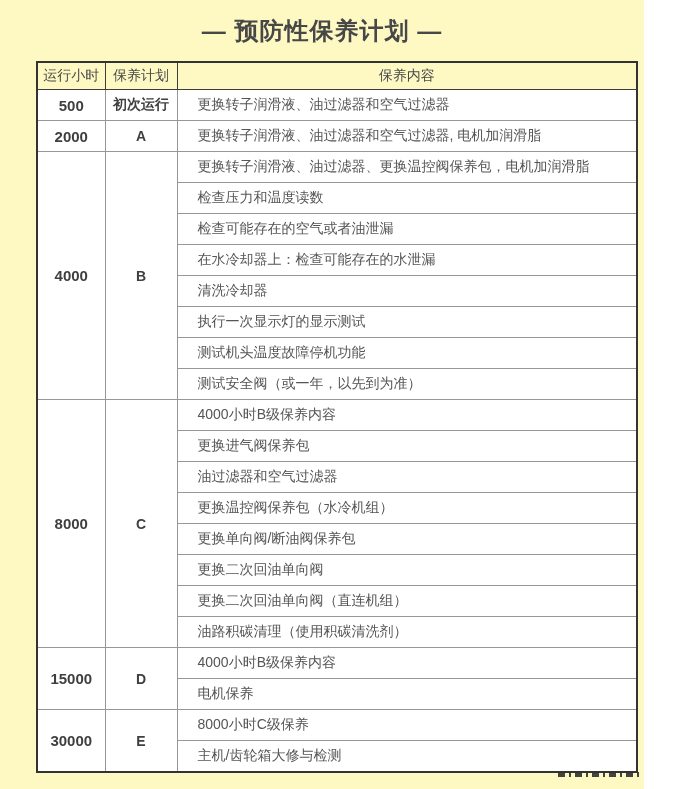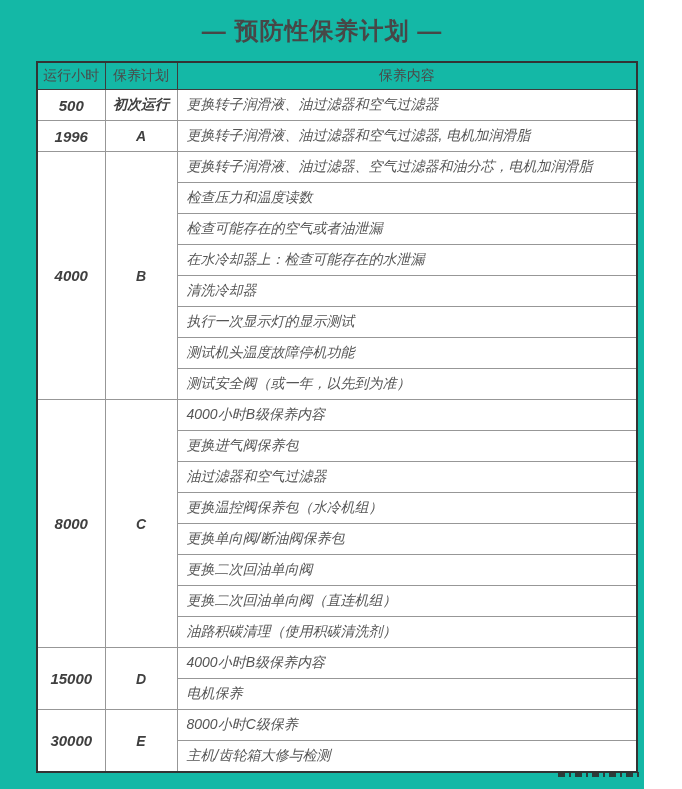--- a/index.html
+++ b/index.html
@@ -5,21 +5,21 @@
   html, body {
     margin: 0;
     padding: 0;
     background: #ffffff;
     font-family: "Liberation Sans", "DejaVu Sans", sans-serif;
   }
   .page {
     position: relative;
     width: 644px;
     height: 789px;
-    background: #14b8a6;
+    background: #fef9c3;
     overflow: hidden;
   }
   .title {
     margin: 0;
     padding-top: 15px;
     text-align: center;
     font-size: 24px;
     font-weight: bold;
     color: #474747;
     letter-spacing: 1px;
@@ -46,37 +46,36 @@
     text-align: center;
     padding: 0;
   }
   td {
     border: 1px solid #979797;
     height: 30px;
     font-size: 14px;
     color: #555555;
     padding: 0;
     background: #ffffff;
-    font-style: italic;
   }
   td.hours {
     text-align: center;
     font-weight: bold;
     font-size: 15px;
     color: #3f3f3f;
   }
   td.plan {
     text-align: center;
     font-weight: bold;
     font-size: 14px;
     color: #3f3f3f;
   }
   td.content {
     text-align: left;
-    padding-left: 9px;
+    padding-left: 20px;
   }
   .watermark-strip {
     position: absolute;
     left: 558px;
     top: 772px;
     width: 82px;
     height: 5px;
     background: repeating-linear-gradient(90deg,
       #2f2f2f 0 7px, transparent 7px 11px,
       #2f2f2f 11px 13px, transparent 13px 17px);
@@ -105,29 +104,29 @@
     </thead>
     <tbody>
 
       <tr>
         <td class="hours">500</td>
         <td class="plan">初次运行</td>
         <td class="content">更换转子润滑液、油过滤器和空气过滤器</td>
       </tr>
 
       <tr>
-        <td class="hours">1996</td>
+        <td class="hours">2000</td>
         <td class="plan">A</td>
         <td class="content">更换转子润滑液、油过滤器和空气过滤器, 电机加润滑脂</td>
       </tr>
 
       <tr>
         <td class="hours" rowspan="8">4000</td>
         <td class="plan" rowspan="8">B</td>
-        <td class="content">更换转子润滑液、油过滤器、空气过滤器和油分芯，电机加润滑脂</td>
+        <td class="content">更换转子润滑液、油过滤器、更换温控阀保养包，电机加润滑脂</td>
       </tr>
       <tr>
         <td class="content">检查压力和温度读数</td>
       </tr>
       <tr>
         <td class="content">检查可能存在的空气或者油泄漏</td>
       </tr>
       <tr>
         <td class="content">在水冷却器上：检查可能存在的水泄漏</td>
       </tr>

